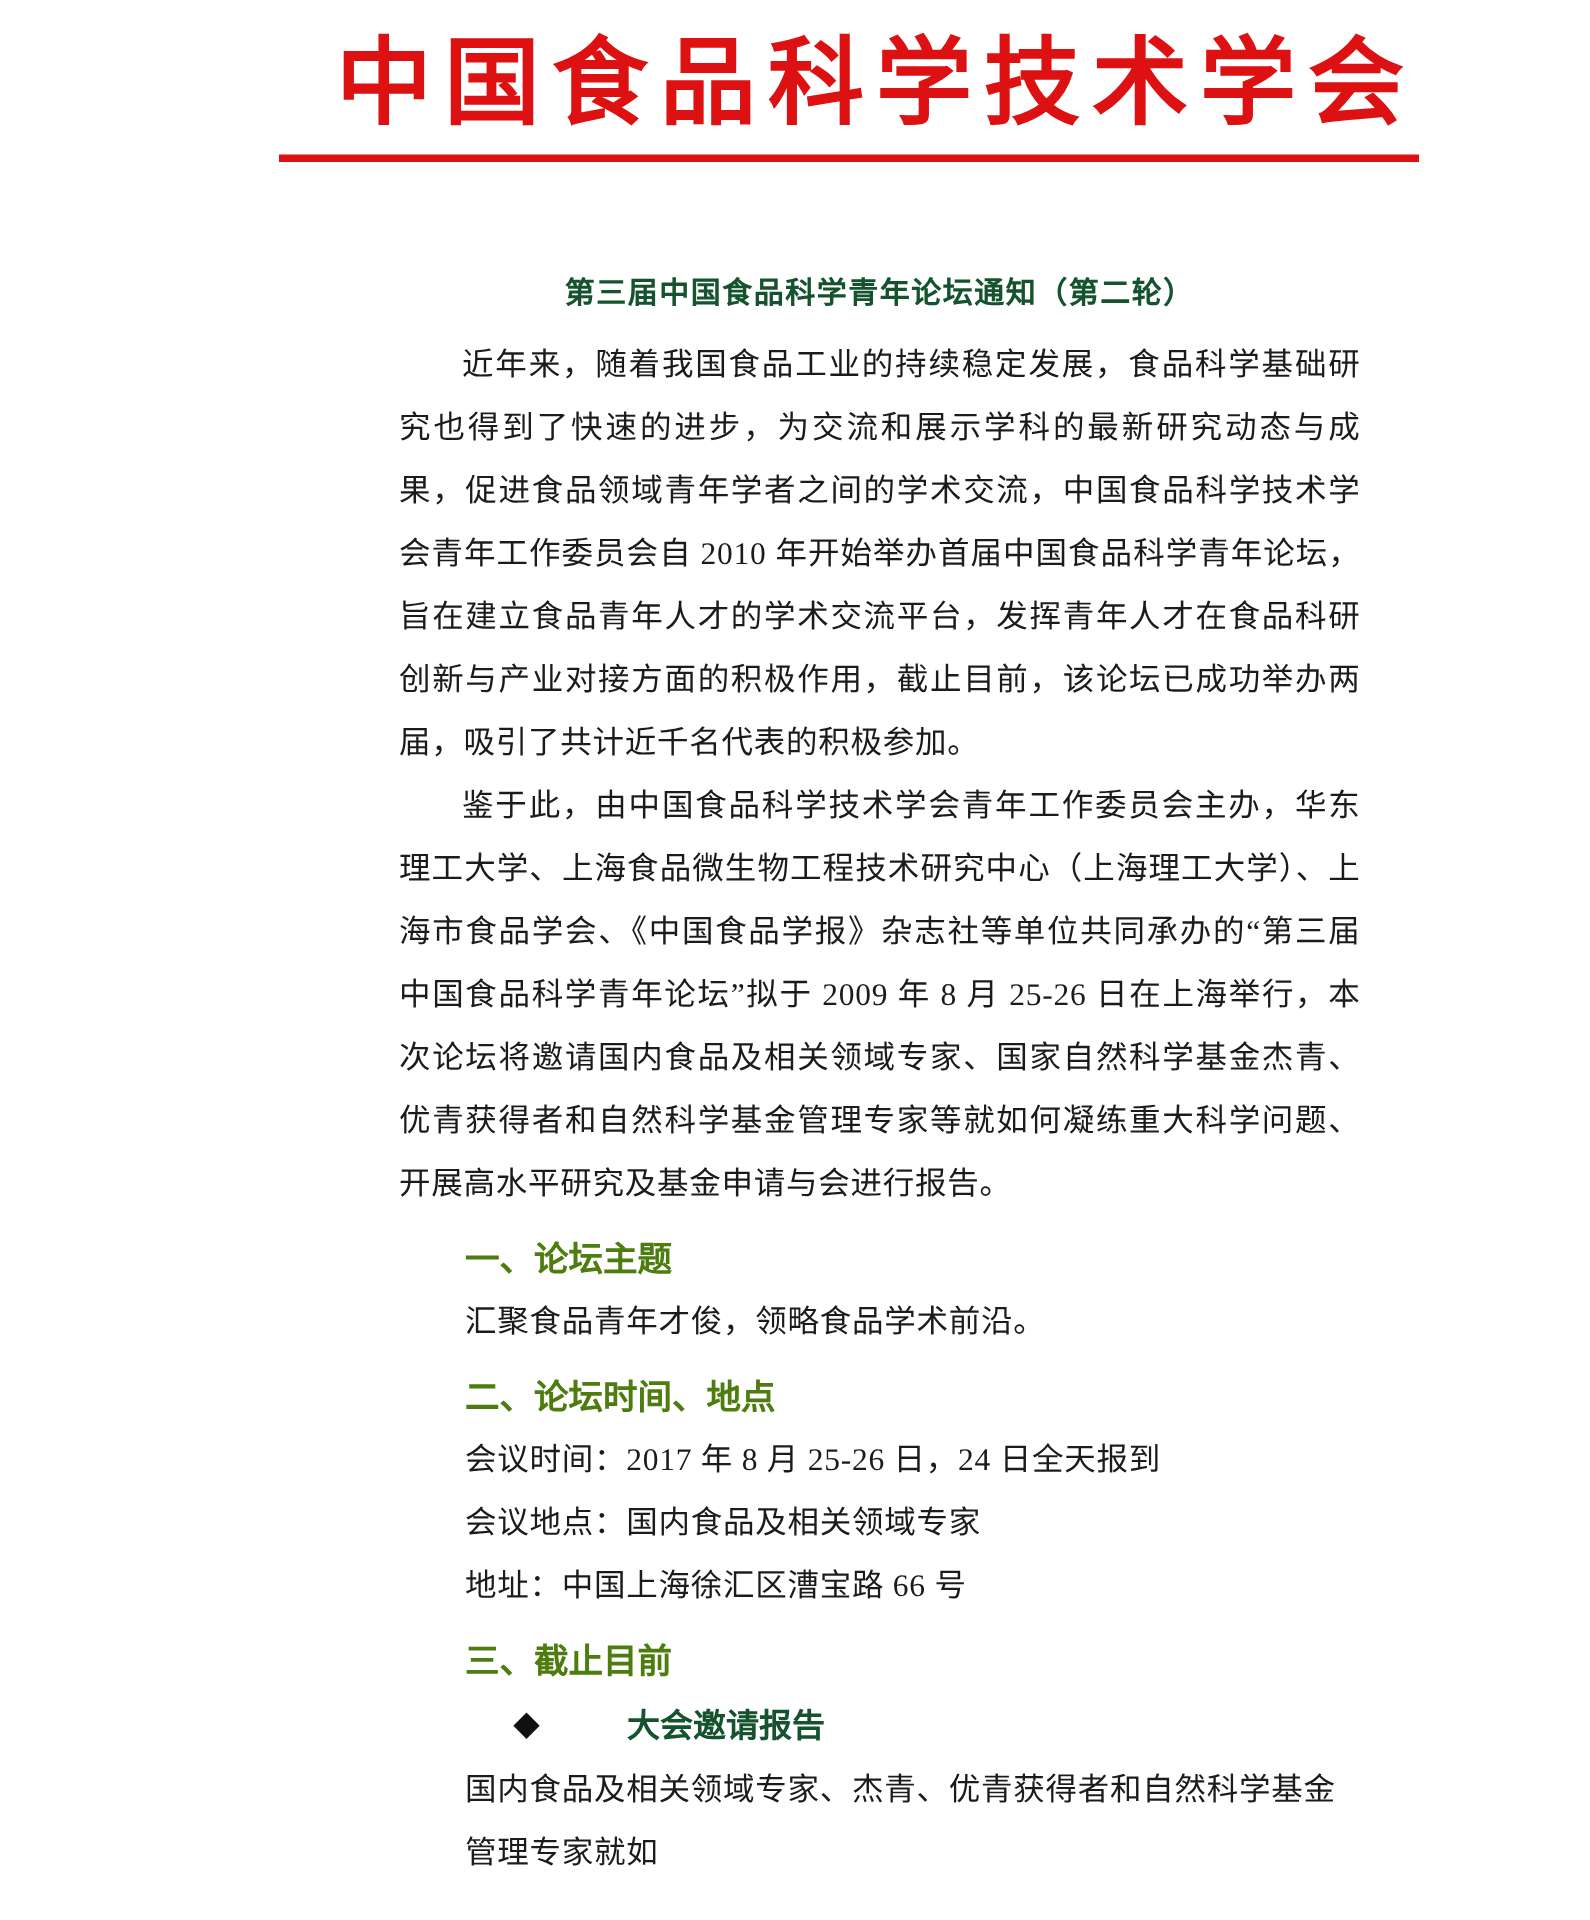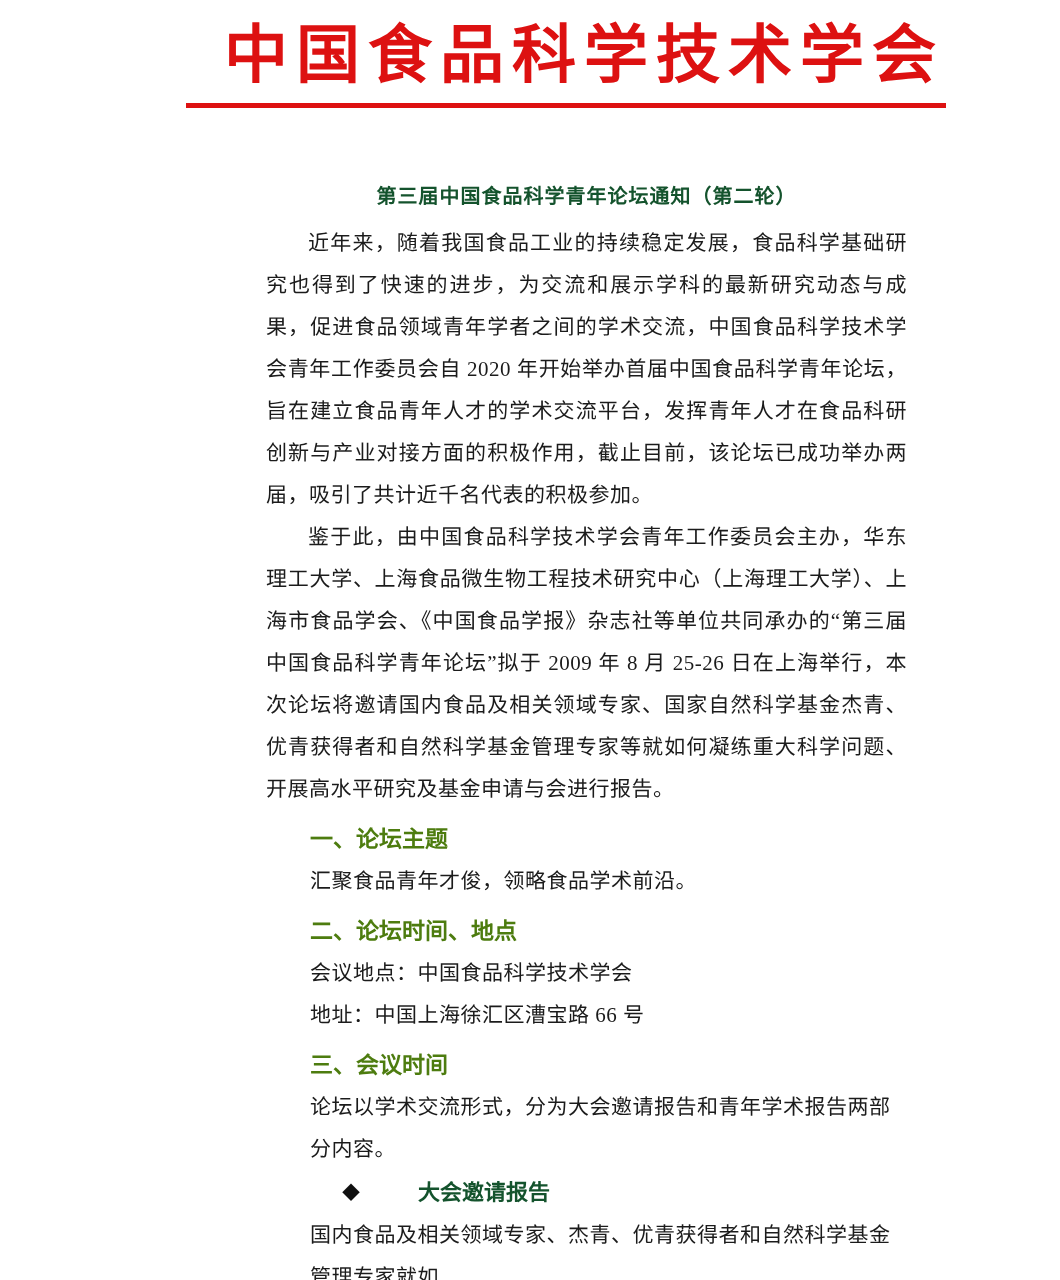--- a/index.html
+++ b/index.html
@@ -103,34 +103,34 @@
   <header class="letterhead">
     <div class="org-name">中国食品科学技术学会</div>
     <div class="letterhead-rule"></div>
   </header>
 
   <main class="content">
 
     <h1 class="doc-title">第三届中国食品科学青年论坛通知（第二轮）</h1>
 
 
-    <p class="para">近年来，随着我国食品工业的持续稳定发展，食品科学基础研究也得到了快速的进步，为交流和展示学科的最新研究动态与成果，促进食品领域青年学者之间的学术交流，中国食品科学技术学会青年工作委员会自 2020 年开始举办首届中国食品科学青年论坛，旨在建立食品青年人才的学术交流平台，发挥青年人才在食品科研创新与产业对接方面的积极作用，截止目前，该论坛已成功举办两届，吸引了共计近千名代表的积极参加。</p>
+    <p class="para">近年来，随着我国食品工业的持续稳定发展，食品科学基础研究也得到了快速的进步，为交流和展示学科的最新研究动态与成果，促进食品领域青年学者之间的学术交流，中国食品科学技术学会青年工作委员会自 2010 年开始举办首届中国食品科学青年论坛，旨在建立食品青年人才的学术交流平台，发挥青年人才在食品科研创新与产业对接方面的积极作用，截止目前，该论坛已成功举办两届，吸引了共计近千名代表的积极参加。</p>
 
     <p class="para">鉴于此，由中国食品科学技术学会青年工作委员会主办，华东理工大学、上海食品微生物工程技术研究中心（上海理工大学）、上海市食品学会、《中国食品学报》杂志社等单位共同承办的“第三届中国食品科学青年论坛”拟于 2009 年 8 月 25-26 日在上海举行，本次论坛将邀请国内食品及相关领域专家、国家自然科学基金杰青、优青获得者和自然科学基金管理专家等就如何凝练重大科学问题、开展高水平研究及基金申请与会进行报告。</p>
 
 
     <h2 class="sec-heading">一、论坛主题</h2>
     <p class="sec-line">汇聚食品青年才俊，领略食品学术前沿。</p>
 
     <h2 class="sec-heading">二、论坛时间、地点</h2>
-    <p class="sec-line">会议地点：中国食品科学技术学会</p>
+    <p class="sec-line">会议时间：2017 年 8 月 25-26 日，24 日全天报到</p>
+    <p class="sec-line">会议地点：国内食品及相关领域专家</p>
     <p class="sec-line">地址：中国上海徐汇区漕宝路 66 号</p>
 
-    <h2 class="sec-heading">三、会议时间</h2>
-    <p class="sec-line">论坛以学术交流形式，分为大会邀请报告和青年学术报告两部分内容。</p>
+    <h2 class="sec-heading">三、截止目前</h2>
 
     <div class="bullet-row">
       <span class="bullet-marker">◆</span>
       <span class="bullet-label">大会邀请报告</span>
     </div>
 
     <p class="sec-line">国内食品及相关领域专家、杰青、优青获得者和自然科学基金管理专家就如</p>
 
   </main>
 </div>

